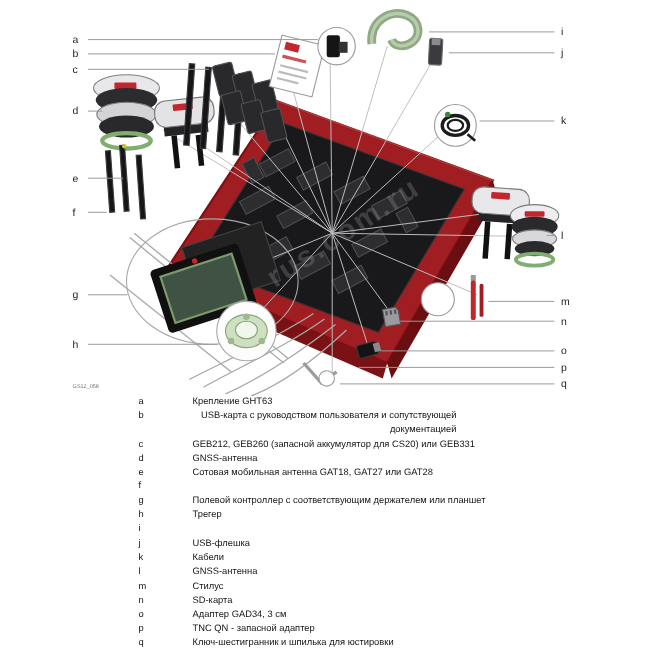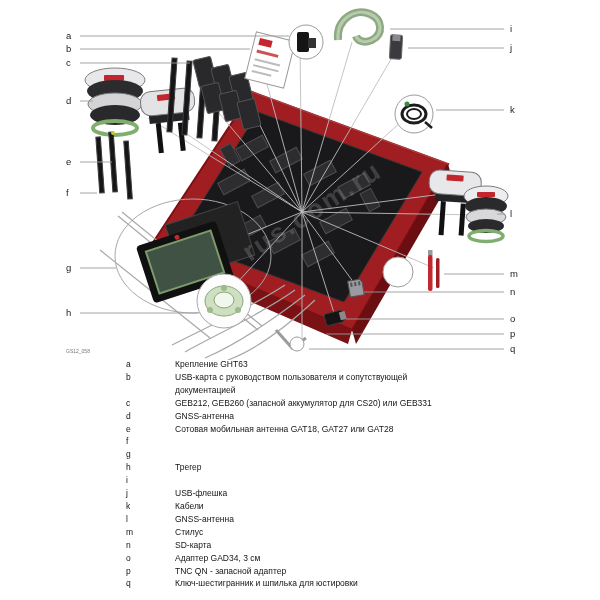--- a/index.html
+++ b/index.html
@@ -8,21 +8,21 @@
   .fig{position:absolute;left:0;top:0;}
   svg text{font-family:"Liberation Sans",sans-serif;}
   .callout-letter{font-size:9.5px;fill:#222;}
   .wm{font-size:27px;font-weight:700;letter-spacing:2px;opacity:.32;}
   .figid{font-size:5px;fill:#777;}
   .legend{position:absolute;left:126px;top:358px;width:430px;color:#141414;
           font-size:8.5px;line-height:12.9px;}
   .lrow{display:flex;}
   .ll{width:21px;flex:none;}
   .lt{white-space:nowrap;padding-left:28px;}
-  .lt.wrap{white-space:normal;max-width:240px;}
+  .lt.wrap{white-space:normal;max-width:240px;text-align:right;}
 </style>
 </head>
 <body>
 
 <div class="page">
 
   <svg class="fig" width="600" height="360" viewBox="0 0 600 360">
 
     <g>
       <polygon points="252,92 448,164 352,330 152,244" stroke="#7e1013" stroke-width="2" fill="#a01d22"></polygon>
@@ -274,20 +274,21 @@
       </div>
     <div class="lrow">
         <span class="ll">e</span>
         <span class="lt">Сотовая мобильная антенна GAT18, GAT27 или GAT28</span>
       </div>
     <div class="lrow">
         <span class="ll">f</span>
       </div>
     <div class="lrow">
         <span class="ll">g</span>
+        <span class="lt">Полевой контроллер с соответствующим держателем или планшет</span>
       </div>
     <div class="lrow">
         <span class="ll">h</span>
         <span class="lt">Трегер</span>
       </div>
     <div class="lrow">
         <span class="ll">i</span>
       </div>
     <div class="lrow">
         <span class="ll">j</span>

